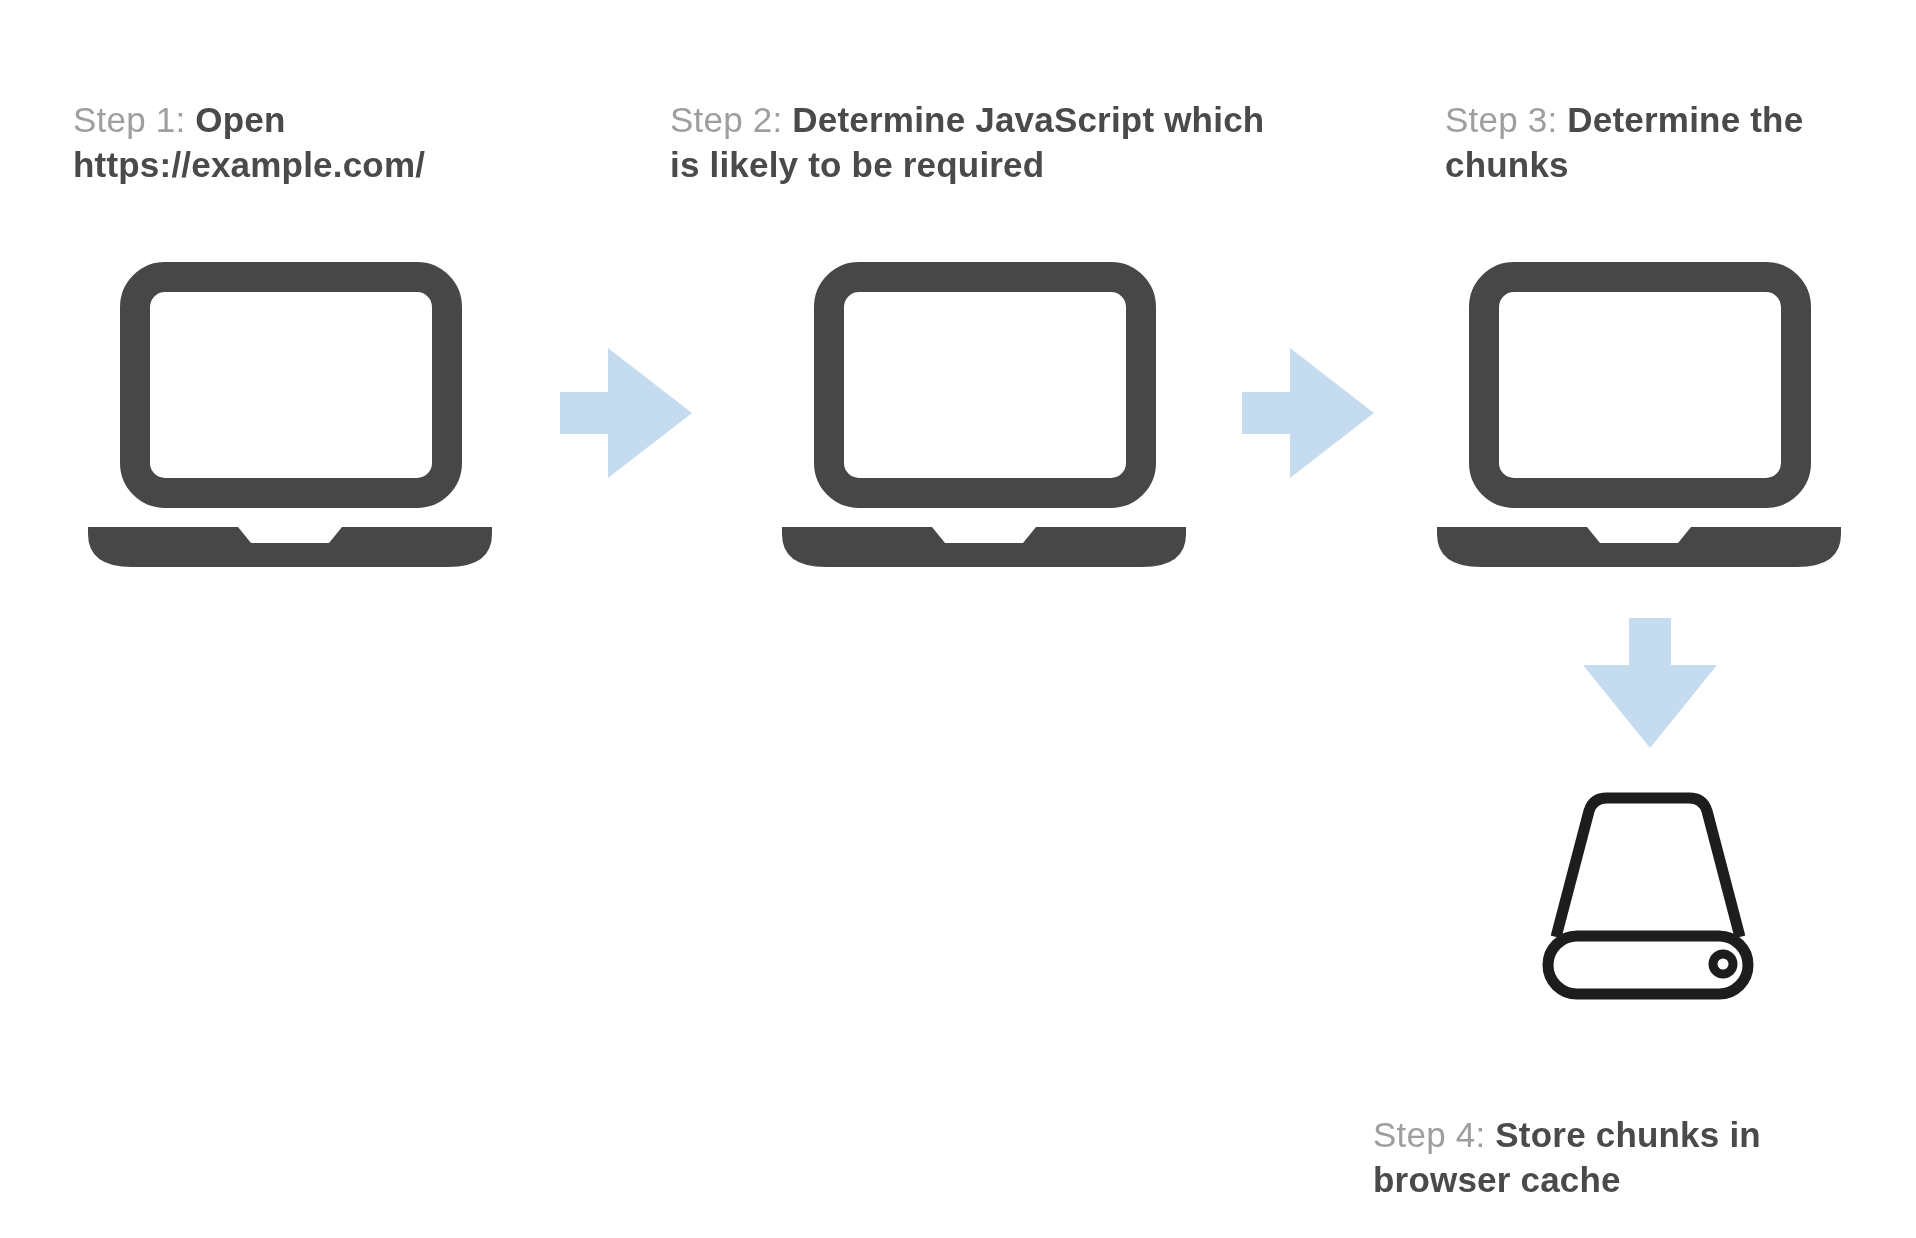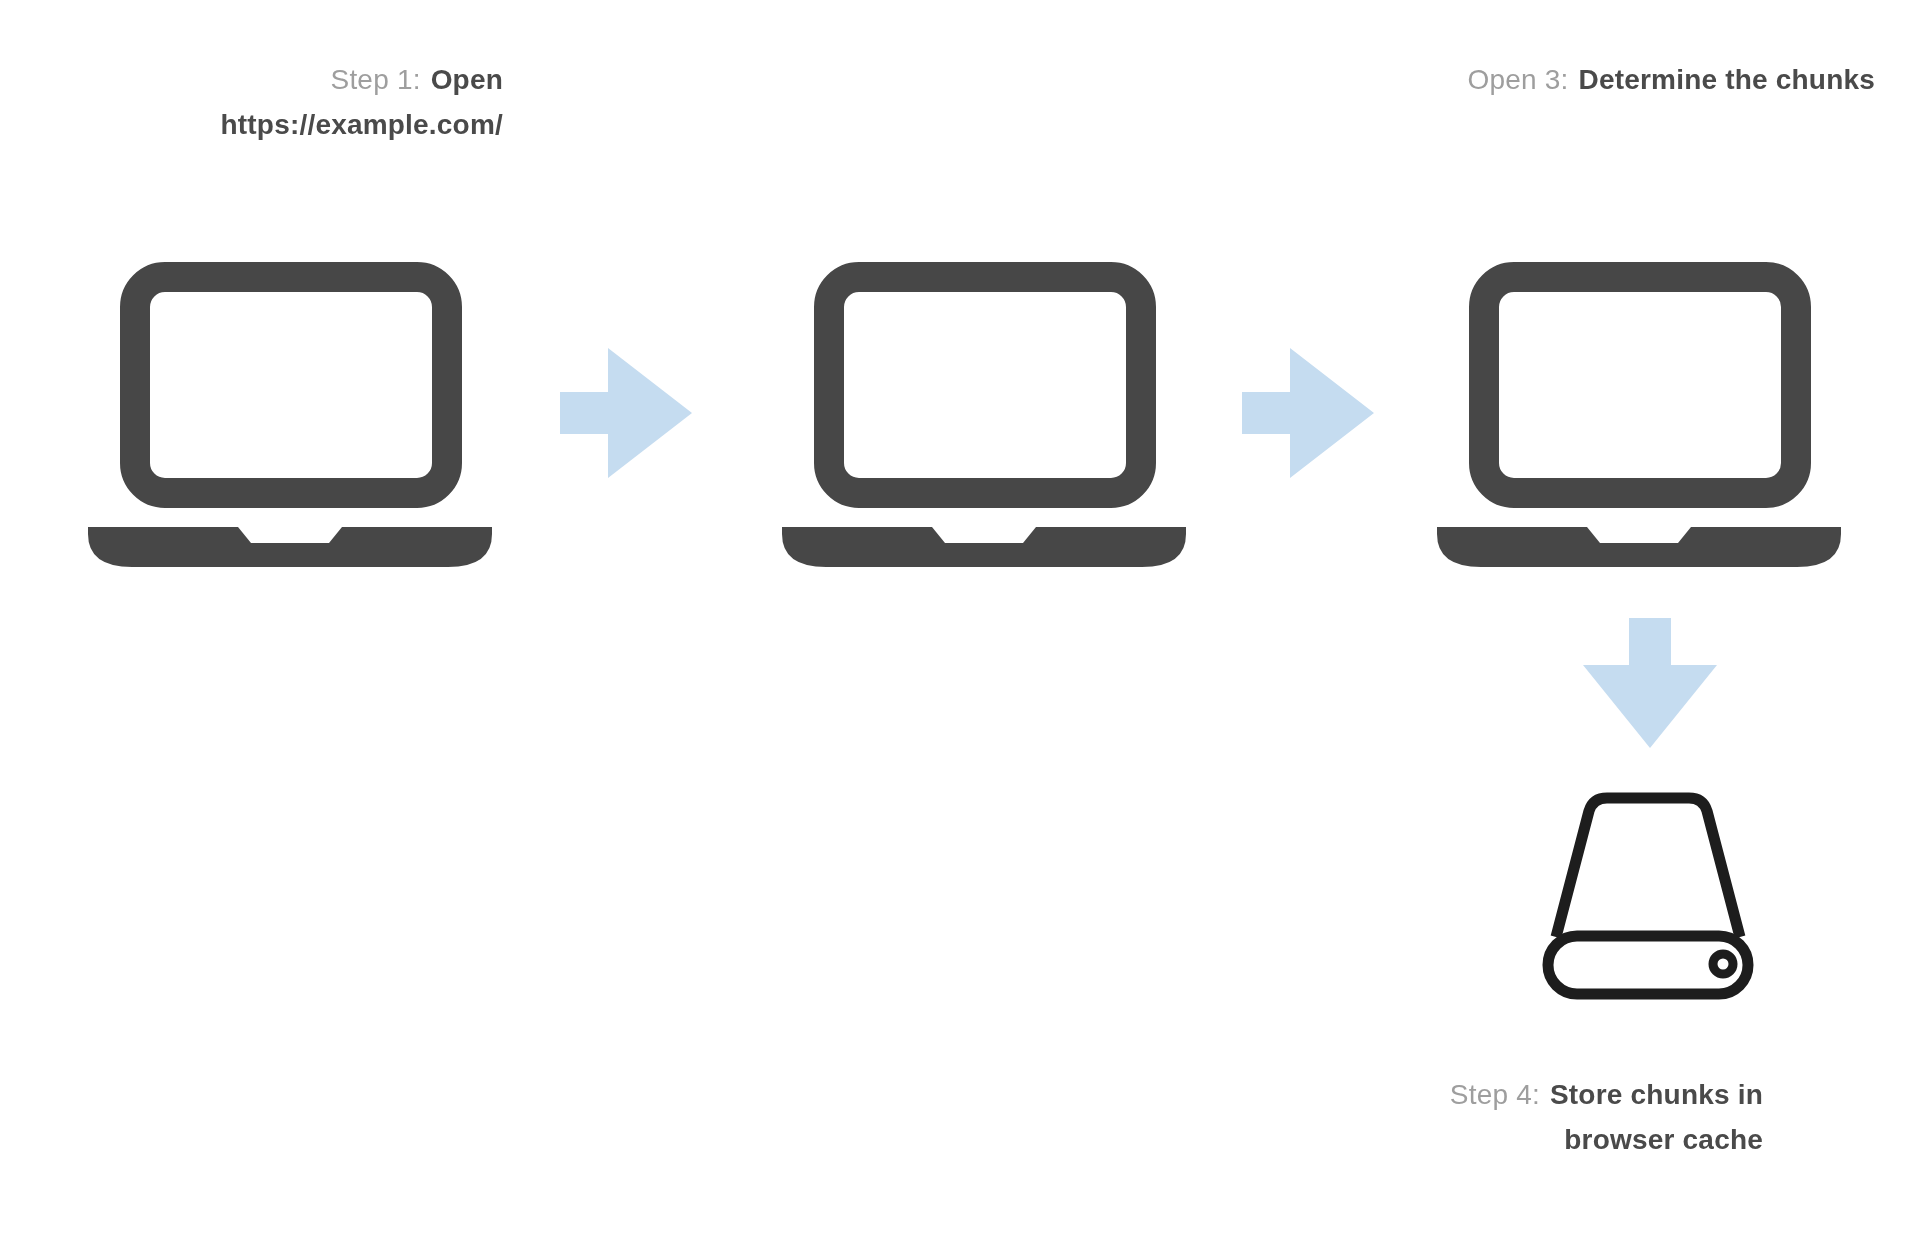--- a/index.html
+++ b/index.html
@@ -1,39 +1,43 @@
 <!DOCTYPE html>
 <html><head>
 <meta charset="utf-8">
 <style>
   html,body{margin:0;padding:0;background:#ffffff;}
   .canvas{
     position:relative;width:1916px;height:1238px;background:#ffffff;
     font-family:"Liberation Sans",sans-serif;overflow:hidden;
   }
   .step-label{
-    position:absolute;text-align:right;font-size:28px;line-height:45px;
+    position:absolute;text-align:left;font-size:35px;line-height:45px;
     letter-spacing:0.2px;
+    margin-top:40px;
   }
   .step-prefix{color:#9e9e9e;font-weight:normal;margin-right:10px;}
   .step-title{color:#4a4a4a;font-weight:bold;}
   .icon{position:absolute;display:block;}
 </style>
 </head>
 <body>
 
 <div class="canvas">
 
   <div class="step-label" style="left:73px;top:57px;width:430px;">
     <span class="step-prefix">Step 1:</span><span class="step-title">Open https://example.com/</span>
   </div>
 
+  <div class="step-label" style="left:670px;top:57px;width:600px;">
+    <span class="step-prefix">Step 2:</span><span class="step-title">Determine JavaScript which is likely to be required</span>
+  </div>
 
   <div class="step-label" style="left:1445px;top:57px;width:430px;">
-    <span class="step-prefix">Open 3:</span><span class="step-title">Determine the chunks</span>
+    <span class="step-prefix">Step 3:</span><span class="step-title">Determine the chunks</span>
   </div>
 
   <div class="step-label" style="left:1373px;top:1072px;width:390px;">
     <span class="step-prefix">Step 4:</span><span class="step-title">Store chunks in browser cache</span>
   </div>
 
   <svg class="icon" style="left:88px;top:262px;" width="404" height="310" viewBox="0 0 404 310">
     <rect x="47" y="15" width="312" height="216" rx="30" fill="#ffffff" stroke="#474747" stroke-width="30"></rect>
     <path d="M0,265 L150,265 L163,281 L241,281 L254,265 L404,265 L404,272 Q404,305 360,305 L44,305 Q0,305 0,272 Z" fill="#474747"></path>
   </svg>

